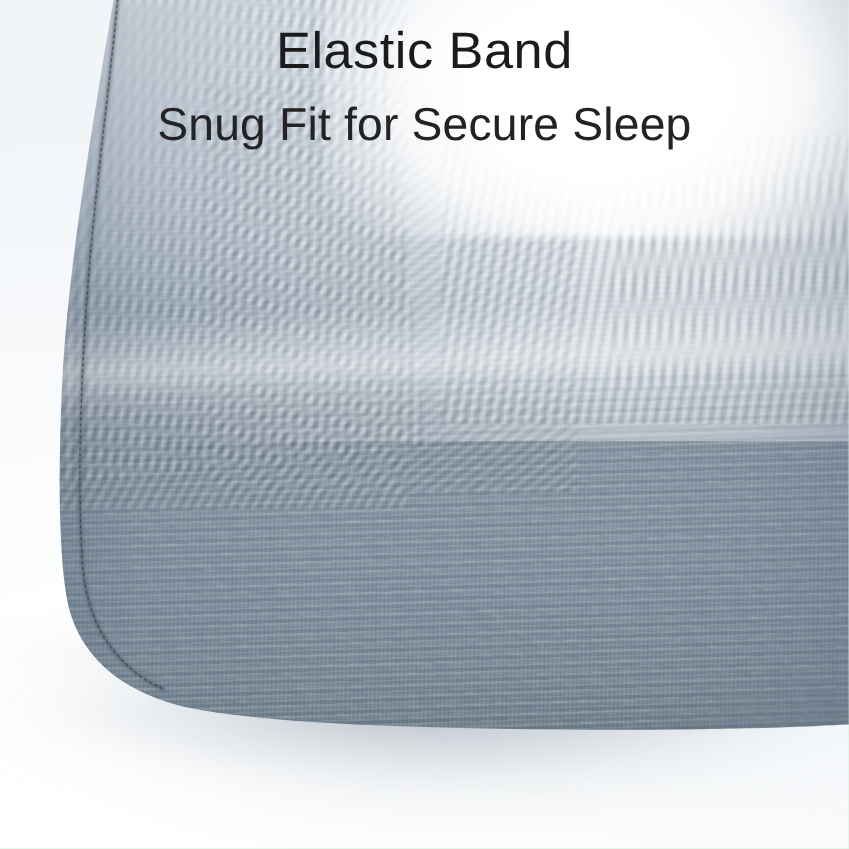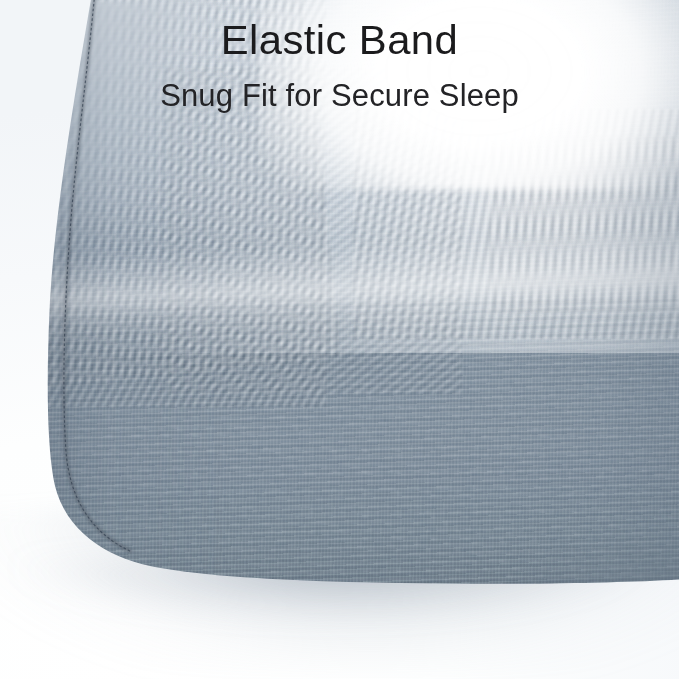--- a/index.html
+++ b/index.html
@@ -418,21 +418,21 @@
     font-size: 41px;
     font-weight: 400;
     letter-spacing: 0.4px;
     line-height: 1.08;
     color: #1b1b1d;
     transform: scaleX(1.02);
   }
   .subhead {
     margin: 17px 0 0 0;
     font-family: "Liberation Sans", sans-serif;
-    font-size: 31px;
+    font-size: 37px;
     font-weight: 400;
     letter-spacing: 0.15px;
     line-height: 1.12;
     color: #232326;
     transform: scaleX(1.0);
   }
 </style>
 </head>
 <body>
 

